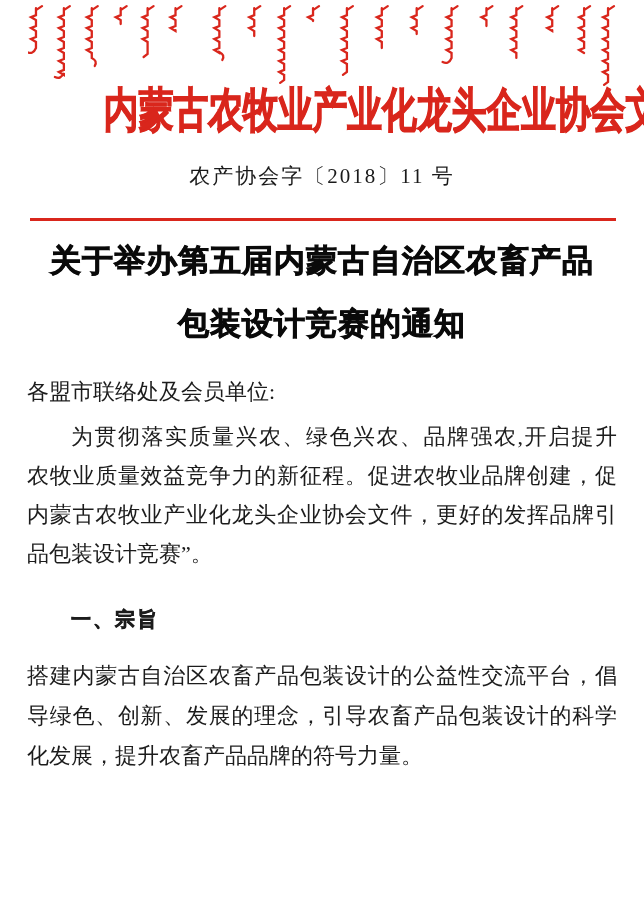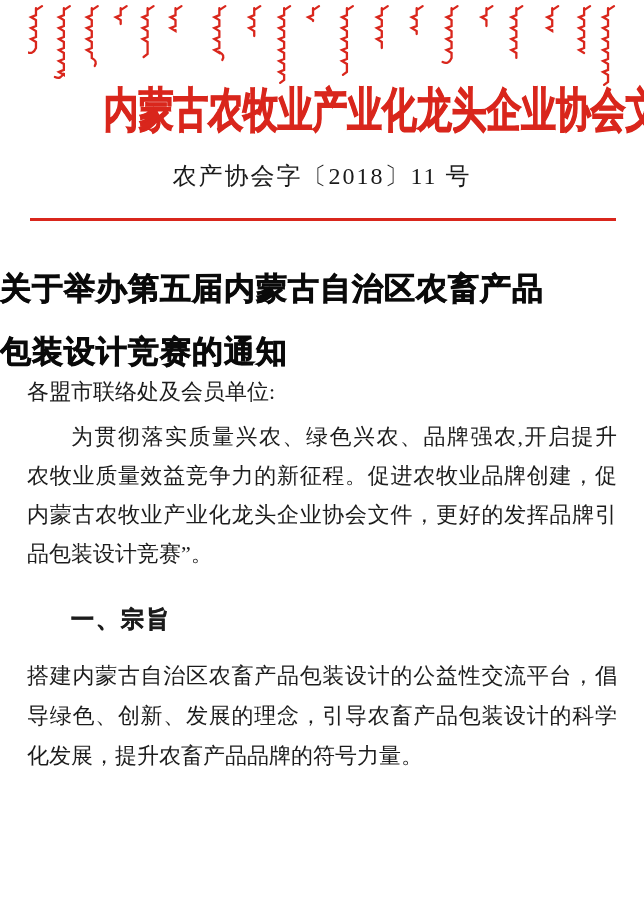--- a/index.html
+++ b/index.html
@@ -9,42 +9,41 @@
   }
   .banner{position:absolute;top:4px;left:28px;width:588px;height:88px;}
   .red-title{
     position:absolute;top:82px;left:0;width:644px;text-align:center;white-space:nowrap;
     color:#d9261c;font-weight:bold;font-size:47px;line-height:56px;
     -webkit-text-stroke:1.2px #d9261c;
   }
   .rt-inner{display:inline-block;transform:scaleX(0.74);transform-origin:50% 50%;}
   .doc-number{
     position:absolute;top:161px;left:0;width:644px;text-align:center;
-    font-size:24px;line-height:30px;color:#1a1a1a;letter-spacing:2px;
+    font-size:21px;line-height:30px;color:#1a1a1a;letter-spacing:2px;
   }
   .red-rule{position:absolute;top:218px;left:30px;width:586px;height:3px;background:#d9261c;}
   .doc-title{
-    position:absolute;left:0;width:644px;font-weight:bold;
+    position:absolute;left:0;width:644px;text-align:center;font-weight:bold;
     font-size:31px;line-height:40px;color:#0a0a0a;-webkit-text-stroke:0.8px #0a0a0a;
     letter-spacing:1px;
-    margin-top:28px;
   }
   .l1{top:241px;}
   .l2{top:304px;}
   .body{
     position:absolute;top:372px;left:27px;width:590px;
     font-size:22px;line-height:39px;color:#1c1c1c;
   }
   .bline{text-align:justify;}
   .fill{text-align-last:justify;}
   .end{text-align-last:left;}
   .indent{text-indent:44px;}
   .p1{margin-top:6px;}
   .heading{
-    margin-top:27px;font-weight:bold;font-size:23px;text-indent:44px;
+    margin-top:27px;font-weight:bold;font-size:20px;text-indent:44px;
     -webkit-text-stroke:0.6px #1c1c1c;letter-spacing:2px;
   }
   .p2{margin-top:17px;line-height:40px;}
 </style>
 </head>
 <body>
 
 <div class="page">
 
   <svg id="banner" class="banner" viewBox="0 0 590 88">

